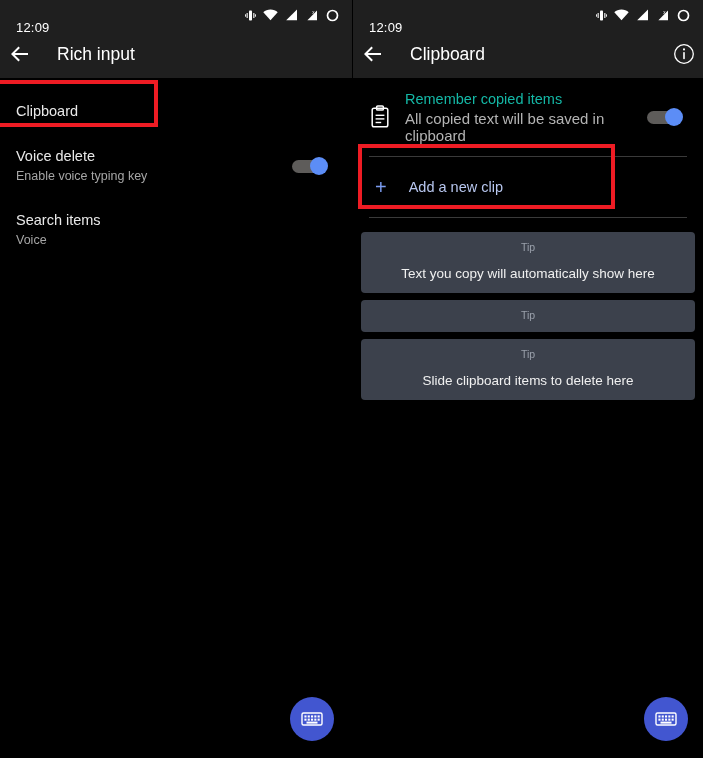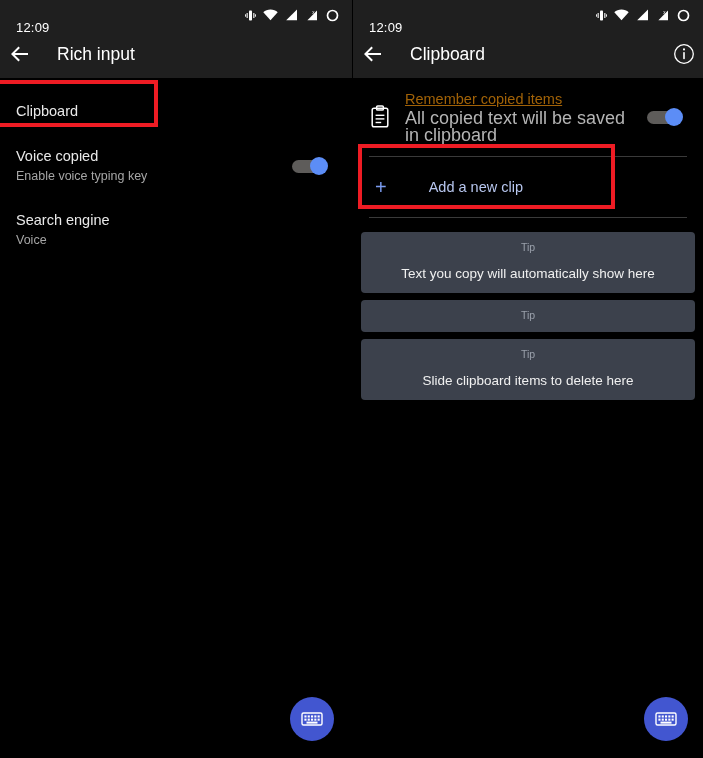--- a/index.html
+++ b/index.html
@@ -62,32 +62,32 @@
   }
 
   
   .remember-row {
     display:flex; align-items:center;
     padding:12px 20px 12px 16px;
     gap:14px;
   }
   .clip-icon { width:22px; height:24px; flex:0 0 22px; }
   .remember-row .texts { flex:1; min-width:0; }
-  .remember-row .t1 { color:#a16207; font-size:14.5px; line-height:19px;text-decoration:underline; }
-  .remember-row .t2 { color:#b4b4b4; font-size:18px; line-height:17px; margin-top:1px; }
+  .remember-row .t1 { color:#14b8a6; font-size:14.5px; line-height:19px; }
+  .remember-row .t2 { color:#b4b4b4; font-size:15px; line-height:17px; margin-top:1px; }
 
   .divider { height:1px; background:#3a3a3a; margin:0 16px; }
 
   .addclip {
     display:flex; align-items:center;
     padding:20px 16px 20px 22px;
     gap:22px; cursor:pointer;
   }
   .addclip .plus { color:#7b9cf0; font-size:20px; line-height:20px; font-weight:400; }
-  .addclip .label { color:#b7c6ee; font-size:14.5px;margin-left:20px; }
+  .addclip .label { color:#b7c6ee; font-size:14.5px; }
 
   .cards { padding:14px 8px 0 8px;text-align:center; }
   .card {
     background:#3c414c; border-radius:4px;
     padding:9px 12px 10px 12px; margin-bottom:7px; cursor:pointer;
   }
   .card .tip { color:#9aa0ab; font-size:10.5px; line-height:13px; }
   .card .body { color:#f0f0f0; font-size:13.5px; line-height:18px; margin-top:11px; }
 
   
@@ -163,32 +163,32 @@
     <div class="list">
 
       <div class="row" style="padding-top:14px;padding-bottom:14px;">
         <div class="texts">
           <div class="t1">Clipboard</div>
         </div>
       </div>
 
       <div class="row" style="padding-top:12px;">
         <div class="texts">
-          <div class="t1">Voice copied</div>
+          <div class="t1">Voice delete</div>
           <div class="t2">Enable voice typing key</div>
         </div>
         <div class="toggle">
           <div class="track"></div>
           <div class="thumb"></div>
         </div>
       </div>
 
       <div class="row" style="padding-top:17px;">
         <div class="texts">
-          <div class="t1">Search engine</div>
+          <div class="t1">Search items</div>
           <div class="t2">Voice</div>
         </div>
       </div>
 
     </div>
 
     <div class="redbox" id="redbox-clipboard"></div>
 
     <div class="fab">
       <svg width="24" height="24" viewBox="0 0 24 24">

